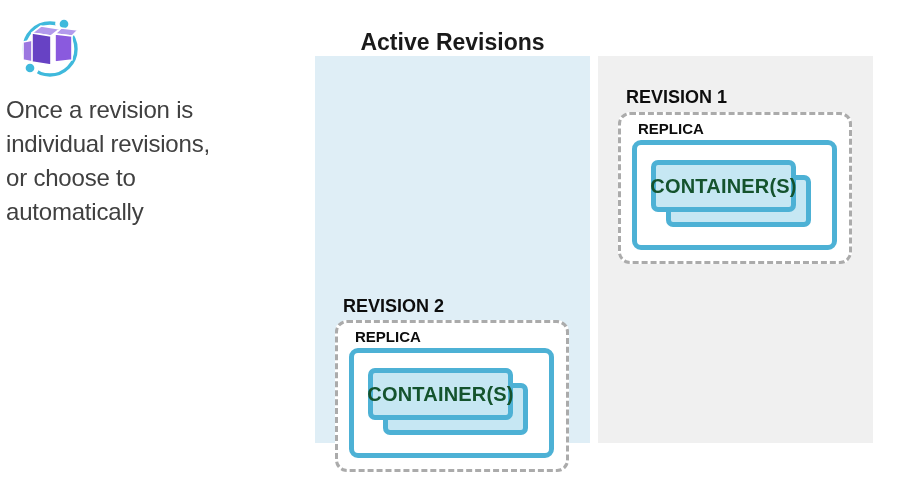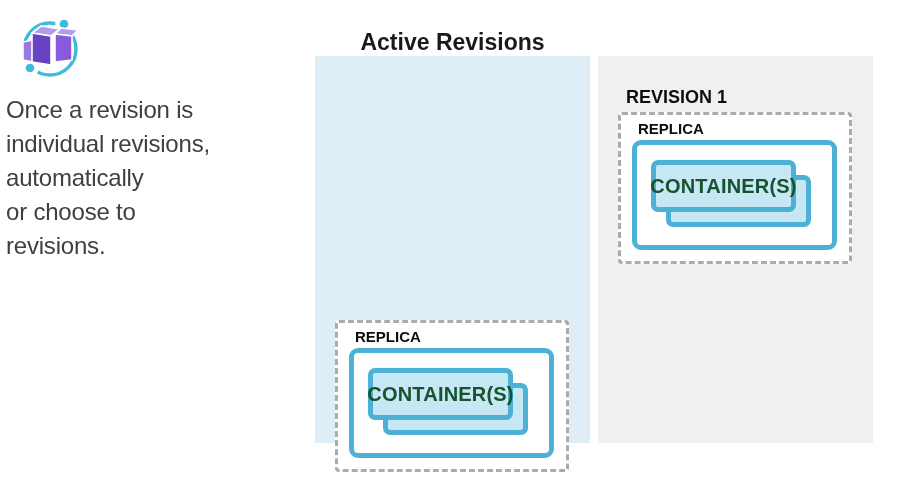--- a/index.html
+++ b/index.html
@@ -31,21 +31,21 @@
   
   .panel{position:absolute;top:56px;width:275px;height:387px;}
   .panel-active{left:315px;background:var(--c-active_panel,#dfeef6);}
   .panel-inactive{left:598px;background:var(--c-inactive_panel,#f0f0f0);}
   
   .rev-label{position:absolute;left:28px;font-size:18px;font-weight:700;color:#0d0d0d;}
   .panel-active .rev-label{top:240px;}
   .panel-inactive .rev-label{top:31px;}
   .dashed-box{
     position:absolute;left:20px;width:234px;height:152px;box-sizing:border-box;
-    border:3px dashed var(--c-dash_gray,#ababab);border-radius:4px;background:#fff;
+    border:3px dashed var(--c-dash_gray,#ababab);border-radius:12px;background:#fff;
   }
   .panel-active .dashed-box{top:264px;}
   .panel-inactive .dashed-box{top:56px;}
   .replica-label{position:absolute;left:17px;top:5px;font-size:15px;font-weight:700;color:#0d0d0d;}
   .replica-box{
     position:absolute;left:11px;top:25px;width:205px;height:110px;box-sizing:border-box;
     background:#fff;border:5px solid var(--c-cyan_border,#4db1d5);border-radius:9px;
   }
   .container-box{
     position:absolute;width:145px;height:52px;box-sizing:border-box;
@@ -70,28 +70,28 @@
       <polygon class="p-light" points="39,22 45,16 62,18 56,24"></polygon>
       <polygon class="p-bright" points="39,22 56,24 56,48 39,50"></polygon>
       <polygon class="p-light" points="16,21 25,14 44,17 35,24"></polygon>
       <polygon class="p-dark" points="16,21 35,24 35,53 16,50"></polygon>
     </g>
   </svg>
 
   <div class="intro">
     <div class="line">Once a revision is</div>
     <div class="line">individual revisions,</div>
+    <div class="line">or choose to</div>
     <div class="line">automatically</div>
-    <div class="line">or choose to</div>
-    <div class="line">revisions.</div>
   </div>
 
   <div class="col-header hdr-active">Active Revisions</div>
 
   <div class="panel panel-active">
+    <div class="rev-label">REVISION 2</div>
     <div class="dashed-box">
       <div class="replica-label">REPLICA</div>
       <div class="replica-box">
         <div class="container-box back"></div>
         <div class="container-box front">
           <span class="container-label">CONTAINER(S)</span>
         </div>
       </div>
     </div>
   </div>

